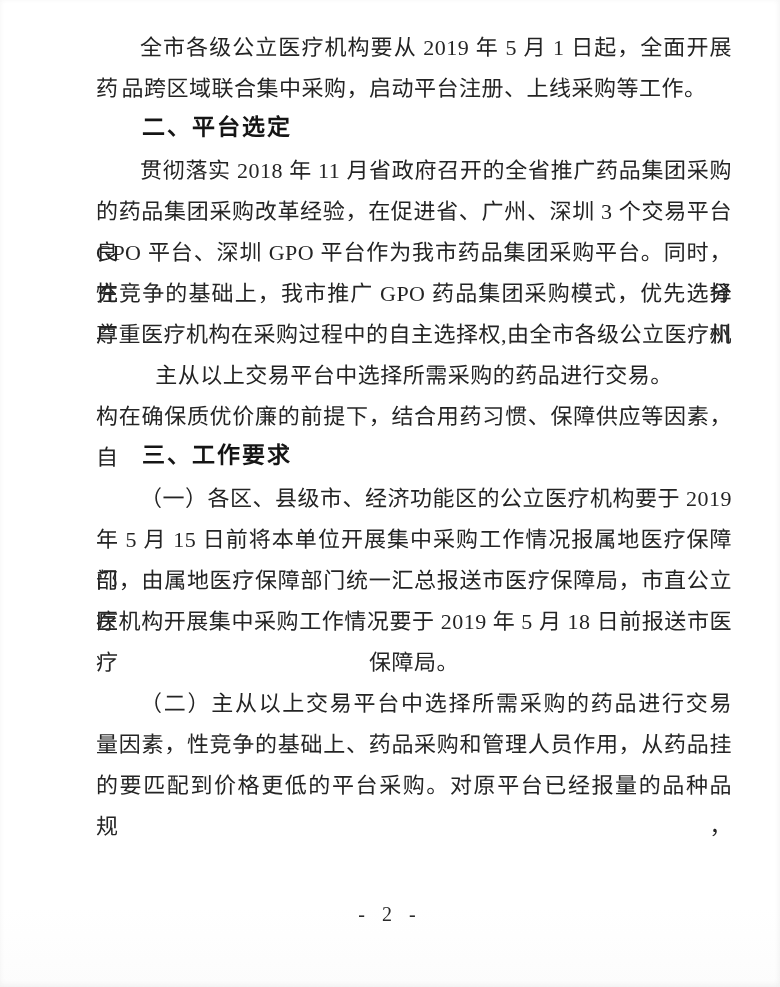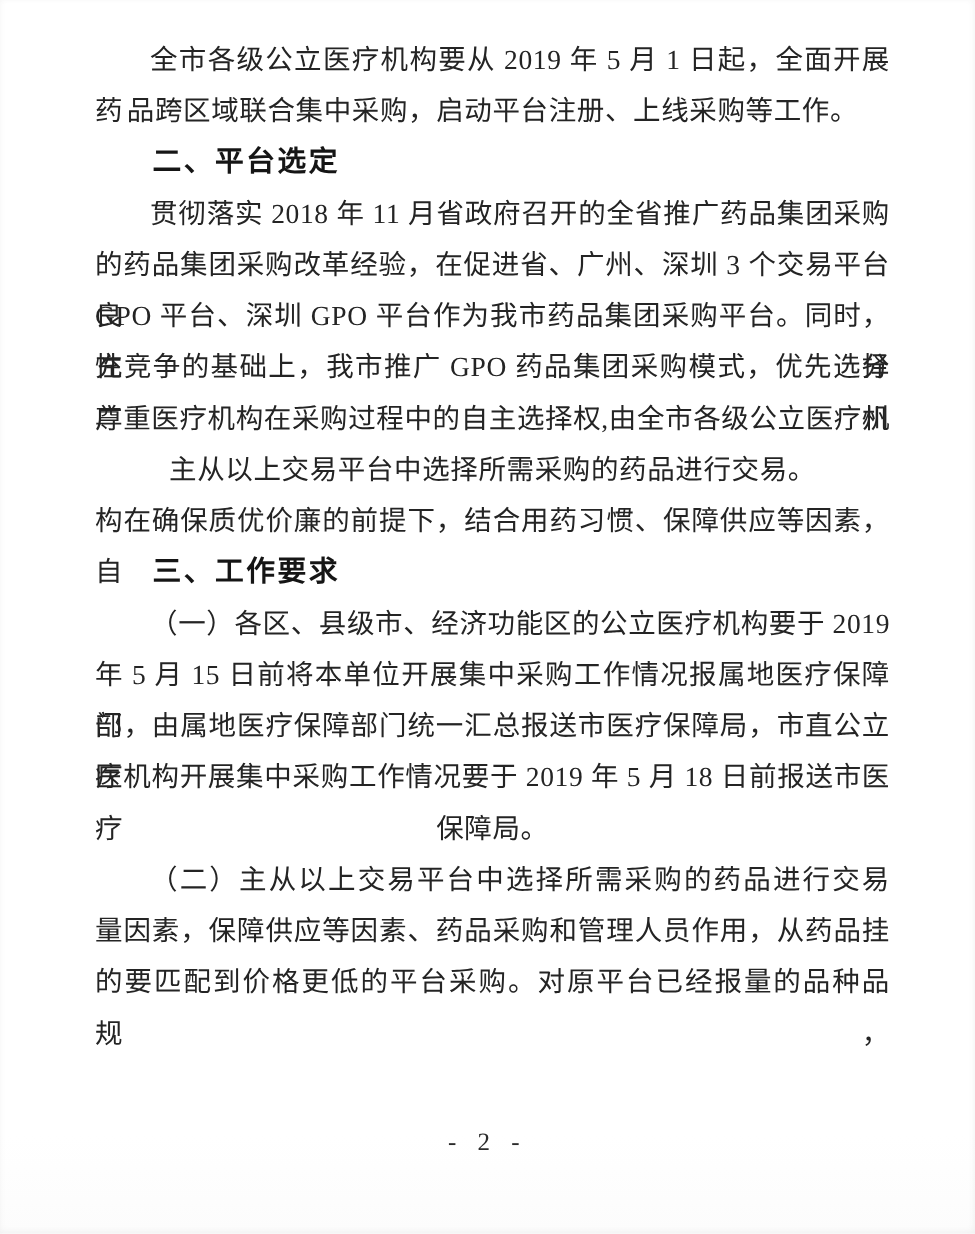--- a/index.html
+++ b/index.html
@@ -14,21 +14,21 @@
     background:
       linear-gradient(180deg, #ffffff 0%, #ffffff 92%, #fcfcfc 100%),
       #ffffff;
     overflow: hidden;
     font-family: "Liberation Serif", "DejaVu Serif", serif;
     color: #222222;
     box-shadow: inset 0 -2px 6px rgba(0,0,0,0.04), inset -2px 0 6px rgba(0,0,0,0.02);
   }
   .doc-body {
     position: absolute;
-    left: 76px;
+    left: 96px;
     top: 27px;
     width: 636px;
   }
   .text-line {
     height: 41px;
     line-height: 41px;
     font-size: 22px;
     letter-spacing: 0.5px;
     white-space: nowrap;
     color: #242424;
@@ -40,21 +40,21 @@
     text-align-last: justify;
   }
   .text-line.indent {
     text-indent: 2em;
   }
   .heading-line {
     height: 41px;
     line-height: 41px;
     font-size: 23px;
     font-weight: bold;
-    font-family: Liberation Serif, serif;
+    font-family: Liberation Mono, monospace;
     color: #151515;
     text-indent: 2em;
     letter-spacing: 2px;
   }
   .page-footer {
     position: absolute;
     left: 0;
     right: 0;
     top: 903px;
     text-align: center;
@@ -79,17 +79,17 @@
       <div class="text-line fill">尊重医疗机构在采购过程中的自主选择权,由全市各级公立医疗机</div>
       <div class="text-line">主从以上交易平台中选择所需采购的药品进行交易。</div>
       <div class="text-line fill">构在确保质优价廉的前提下，结合用药习惯、保障供应等因素，自</div>
       <div class="heading-line">三、工作要求</div>
       <div class="text-line indent fill">（一）各区、县级市、经济功能区的公立医疗机构要于 2019</div>
       <div class="text-line fill">年 5 月 15 日前将本单位开展集中采购工作情况报属地医疗保障部</div>
       <div class="text-line fill">门，由属地医疗保障部门统一汇总报送市医疗保障局，市直公立医</div>
       <div class="text-line fill">疗机构开展集中采购工作情况要于 2019 年 5 月 18 日前报送市医疗</div>
       <div class="text-line">保障局。</div>
       <div class="text-line indent fill">（二）主从以上交易平台中选择所需采购的药品进行交易</div>
-      <div class="text-line fill">量因素，保障供应等因素、药品采购和管理人员作用，从药品挂</div>
+      <div class="text-line fill">量因素，性竞争的基础上、药品采购和管理人员作用，从药品挂</div>
       <div class="text-line fill">的要匹配到价格更低的平台采购。对原平台已经报量的品种品规，</div>
     </div>
   <div class="page-footer">- 2 -</div>
 </div>
 
 </body></html>

